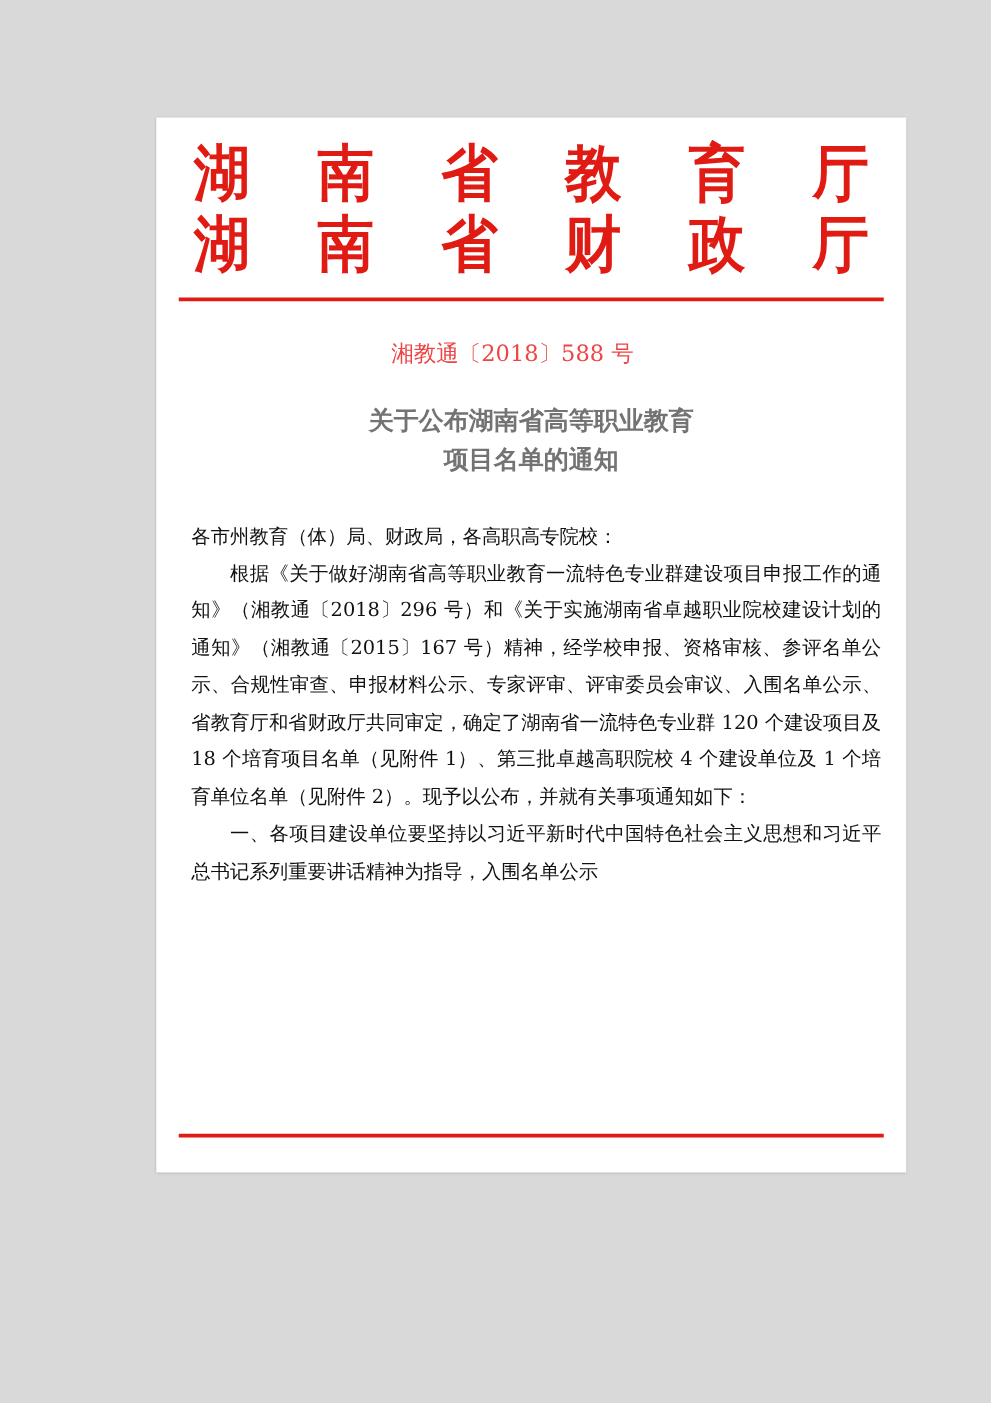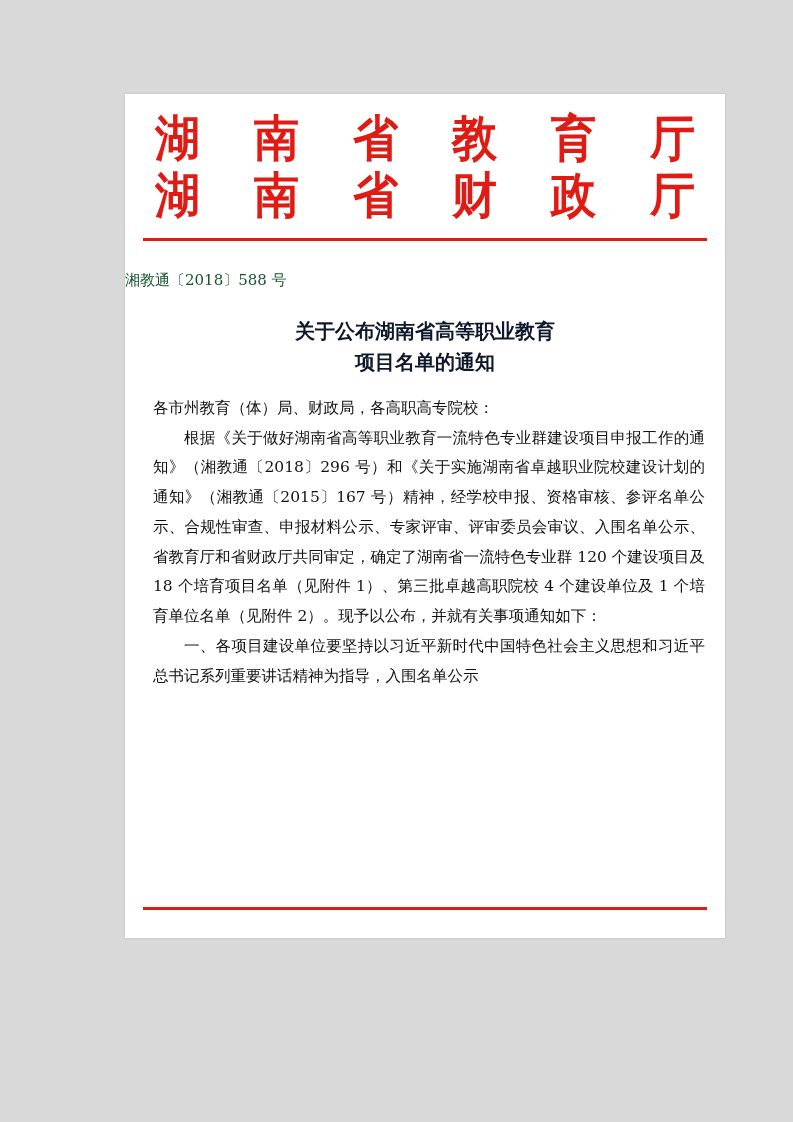--- a/index.html
+++ b/index.html
@@ -56,43 +56,43 @@
     transform: scaleX(0.92);
   }
   .red-rule {
     height: 3px;
     background: #e01b14;
     margin: 16px 18px 0 18px;
   }
 
   
   .docnum {
-    text-align: left;
+    text-align: center;
     padding: 30px 30px 0 0;
-    font-size: 15px;
-    color: #14532d;
+    font-size: 18px;
+    color: #ef4444;
     font-family: "DejaVu Serif", "Liberation Serif", serif;
   }
 
   
   .title {
     text-align: center;
     margin-top: 26px;
     padding: 0 40px;
     font-size: 20px;
     font-weight: bold;
     line-height: 1.55;
-    color: #0f172a;
+    color: #737373;
     font-family: "DejaVu Serif", "Liberation Serif", serif;
   }
   .title div { white-space: nowrap; }
 
   
   .body {
-    margin-top: 16px;
+    margin-top: 32px;
     padding: 0 20px 0 28px;
     font-size: 15.5px;
     line-height: 1.92;
     color: #111;
     text-align: justify;
     font-family: "DejaVu Serif", "Liberation Serif", serif;
   }
   .body p {
     margin: 0;
   }

